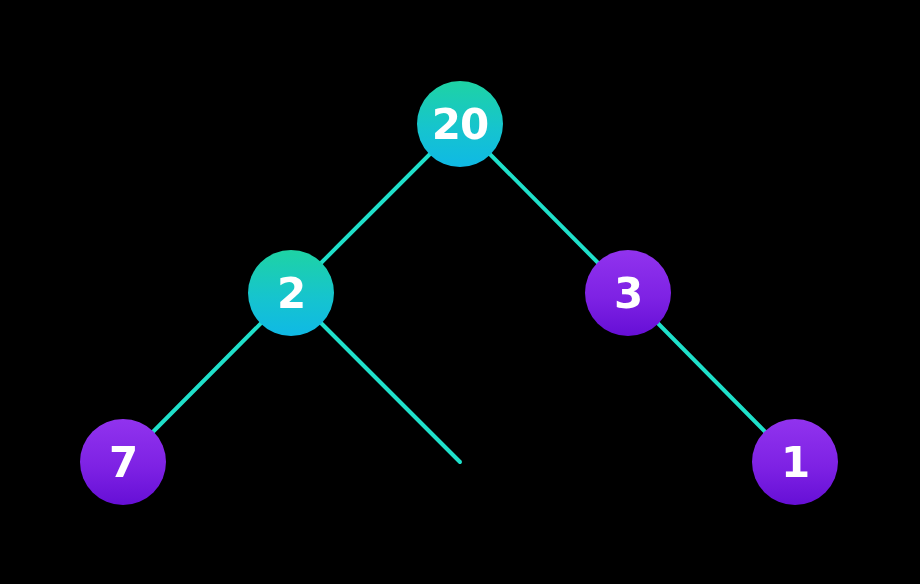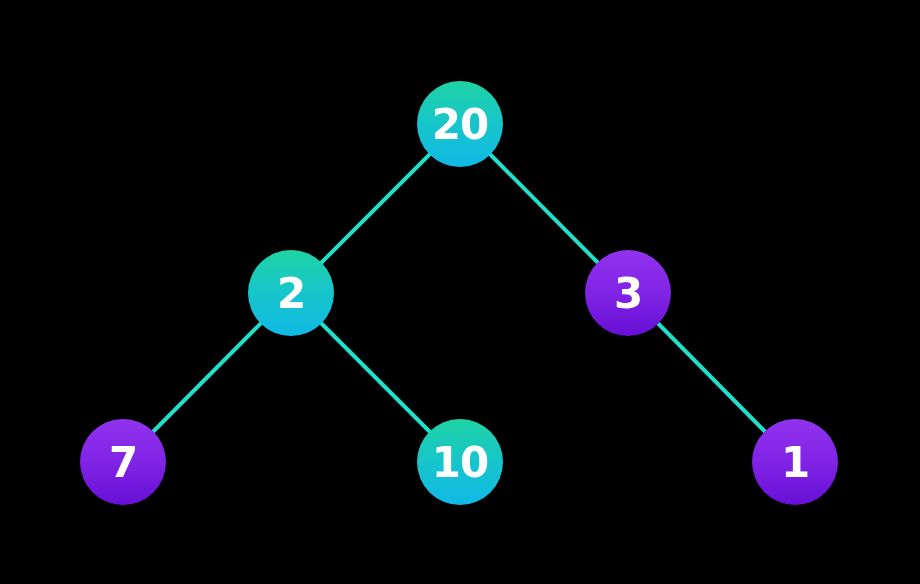--- a/index.html
+++ b/index.html
@@ -79,21 +79,18 @@
   </div>
 
   <div class="node purple pos-right">
     <span>3</span>
   </div>
 
   <div class="node purple pos-left-left">
     <span>7</span>
   </div>
 
-  <div class="node cyan pos-left-right">
-    <span>10</span>
-  </div>
 
   <div class="node purple pos-right-right">
     <span>1</span>
   </div>
 
 </div>
 
 </body></html>

